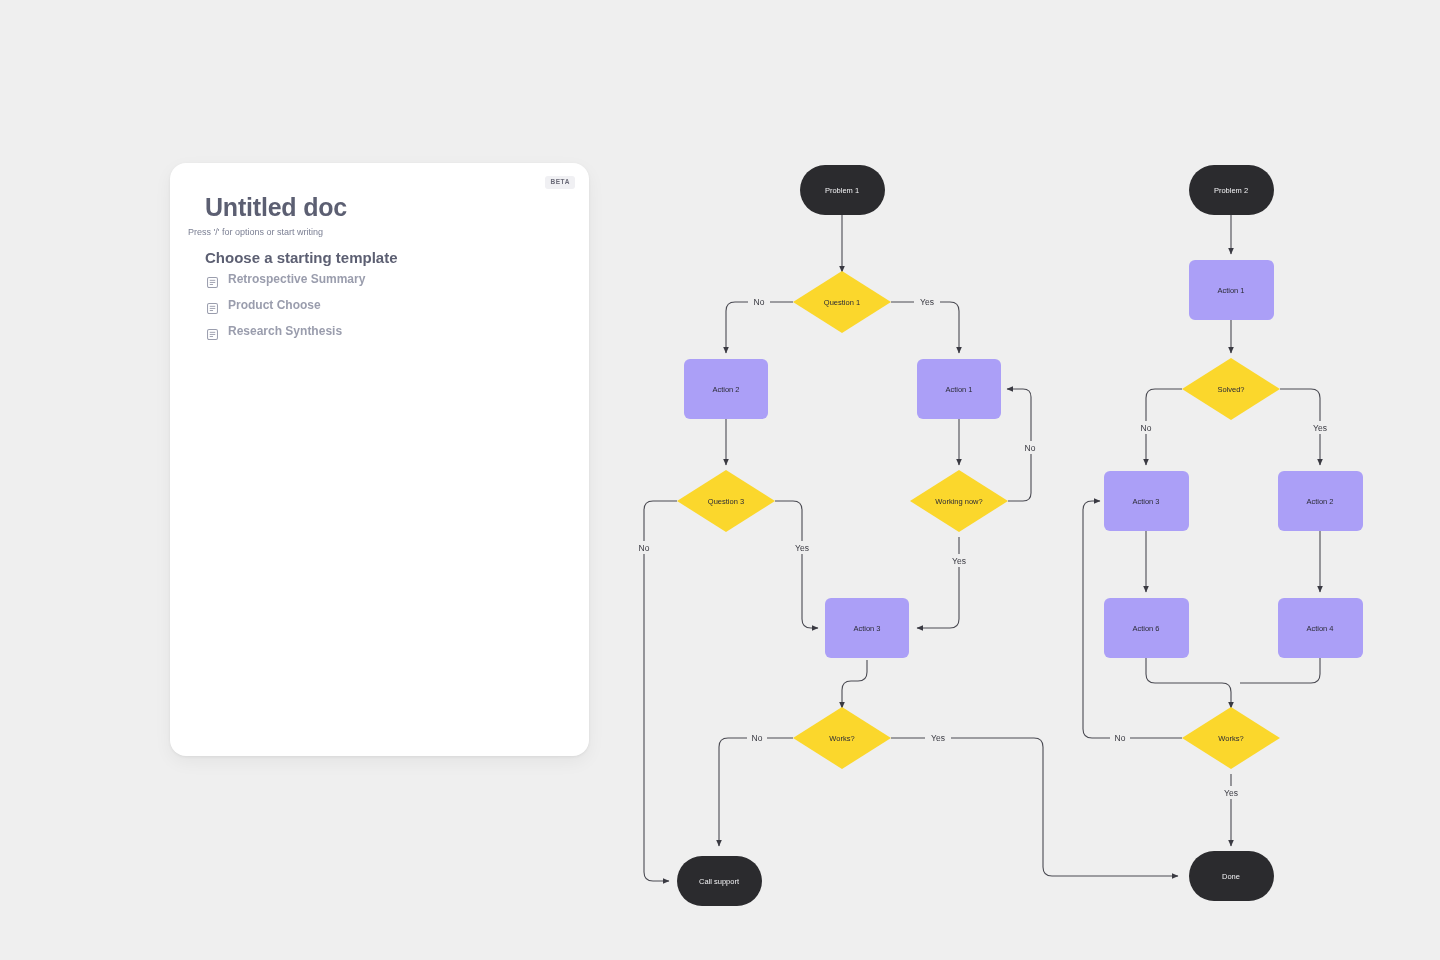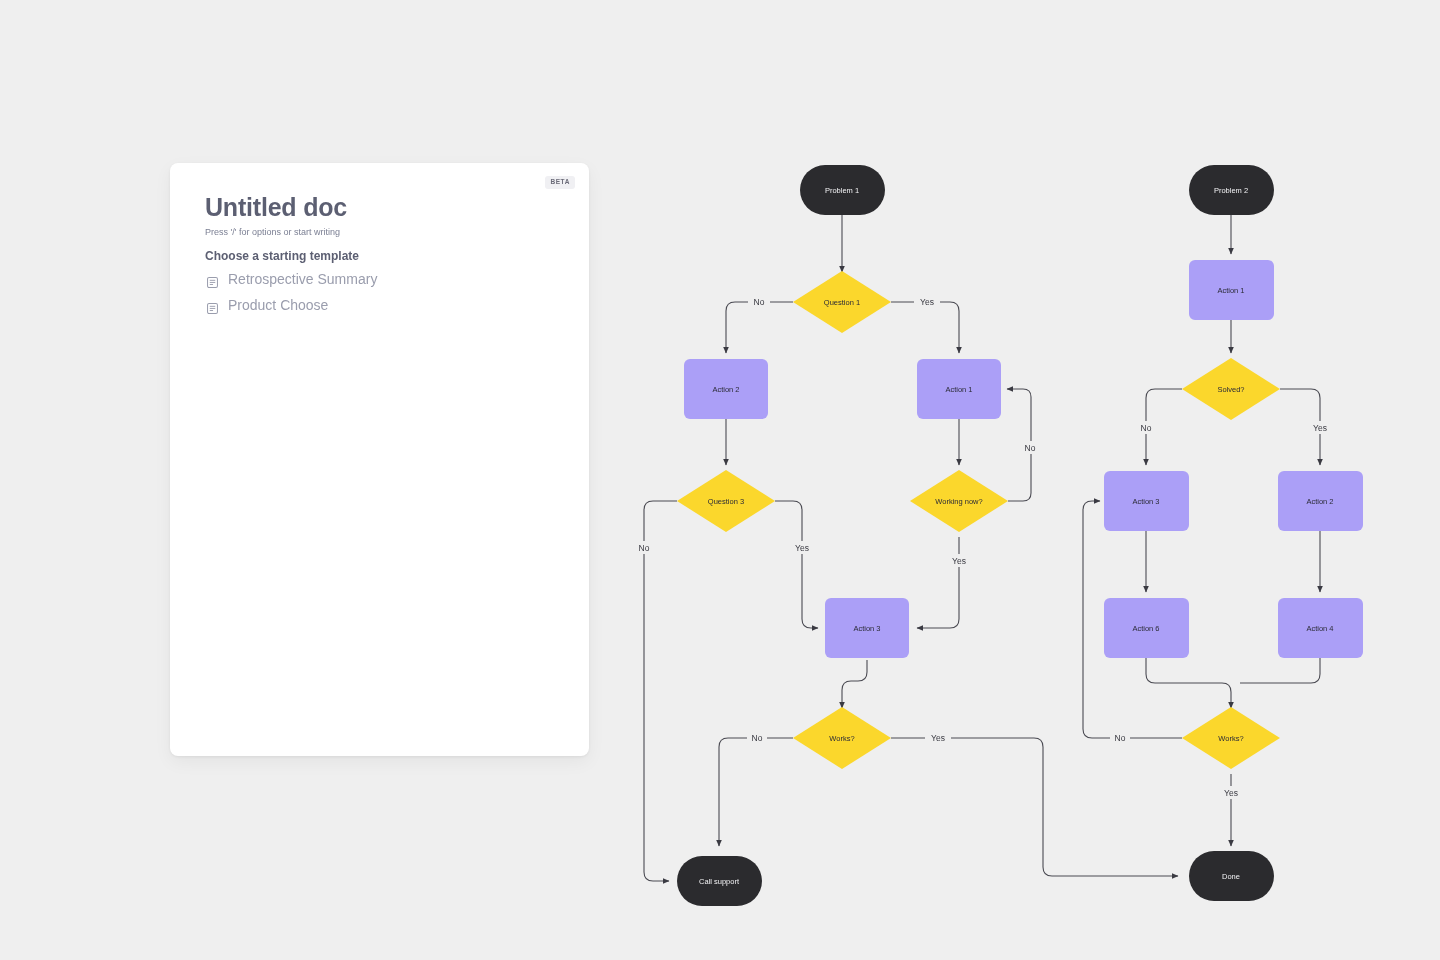--- a/index.html
+++ b/index.html
@@ -12,21 +12,21 @@
     overflow: hidden;
   }
   #stage { position: relative; width: 1440px; height: 960px; background: #efefef; }
 
   
   .doc-panel {
     position: absolute;
     left: 170px; top: 163px;
     width: 419px; height: 593px;
     background: #ffffff;
-    border-radius: 8px;
+    border-radius: 16px;
     box-shadow: 0 1px 3px rgba(0,0,0,0.06), 0 6px 18px rgba(0,0,0,0.05);
   }
   .beta-badge {
     position: absolute;
     right: 14px; top: 13px;
     font-size: 6.5px;
     font-weight: bold;
     letter-spacing: 0.6px;
     color: #6b6b78;
     background: #f0f0f3;
@@ -37,42 +37,42 @@
   .doc-title {
     position: absolute;
     left: 35px; top: 30px;
     font-size: 25px;
     font-weight: bold;
     color: #5c5f72;
     letter-spacing: -0.2px;
   }
   .doc-hint {
     position: absolute;
-    left: 35px; top: 64px;
+    left: 18px; top: 64px;
     font-size: 9px;
     color: #7c8094;
   }
   .doc-section-title {
     position: absolute;
     left: 35px; top: 86px;
-    font-size: 12px;
+    font-size: 15px;
     font-weight: bold;
     color: #5c5f72;
   }
   .tmpl-list { position: absolute; left: 37px; top: 106px; width: 340px; }
   .tmpl-item {
     display: flex; align-items: center;
     height: 20px; margin-bottom: 6px;
     cursor: pointer;
   }
   .tmpl-icon {
     width: 11px; height: 11px; margin-right: 10px;
     flex: 0 0 auto;
   }
-  .tmpl-label { font-size: 14px; color: #9a9dad; }
+  .tmpl-label { font-size: 12px; color: #9a9dad; font-weight: bold; }
 
   
   svg.flow { position: absolute; left: 0; top: 0; width: 1440px; height: 960px; }
 
   .node-term { fill: #2b2b2e; }
   .node-act  { fill: #ab9ff7; }
   .node-dec  { fill: #fbd72c; }
 
   .lbl-light { fill: #f2f2f4; font-size: 7.5px; font-family: "Liberation Sans", sans-serif; }
   .lbl-dark  { fill: #2b2b36; font-size: 7.5px; font-family: "Liberation Sans", sans-serif; }
@@ -109,20 +109,31 @@
           <svg viewBox="0 0 12 12" width="11" height="11">
             <rect x="0.6" y="0.6" width="10.8" height="10.8" rx="1.6" fill="none" stroke="#9a9dad" stroke-width="1.1"></rect>
             <rect x="3" y="3.1" width="6" height="1" fill="#9a9dad"></rect>
             <rect x="3" y="5.4" width="6" height="1" fill="#9a9dad"></rect>
             <rect x="3" y="7.7" width="3.6" height="1" fill="#9a9dad"></rect>
           </svg>
         </span>
         <span class="tmpl-label">Product Choose</span>
       </div>
 
+      <div class="tmpl-item">
+        <span class="tmpl-icon">
+          <svg viewBox="0 0 12 12" width="11" height="11">
+            <rect x="0.6" y="0.6" width="10.8" height="10.8" rx="1.6" fill="none" stroke="#9a9dad" stroke-width="1.1"></rect>
+            <rect x="3" y="3.1" width="6" height="1" fill="#9a9dad"></rect>
+            <rect x="3" y="5.4" width="6" height="1" fill="#9a9dad"></rect>
+            <rect x="3" y="7.7" width="3.6" height="1" fill="#9a9dad"></rect>
+          </svg>
+        </span>
+        <span class="tmpl-label">Research Synthesis</span>
+      </div>
 
 
     </div>
   </div>
 
   <svg class="flow" viewBox="0 0 1440 960">
     <defs>
       <marker id="arw" markerWidth="7" markerHeight="7" refX="5.6" refY="3" orient="auto" markerUnits="strokeWidth">
         <path d="M0,0.4 L6,3 L0,5.6 z" fill="#3a3a42"></path>
       </marker>

